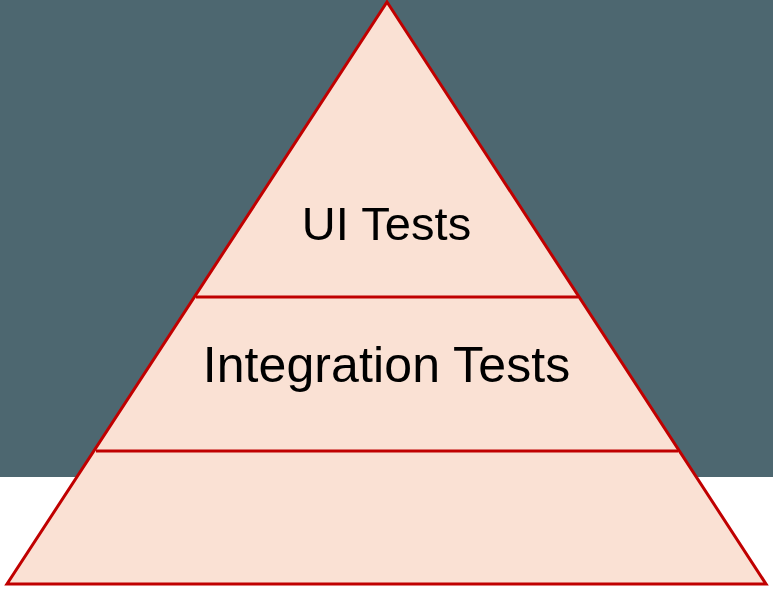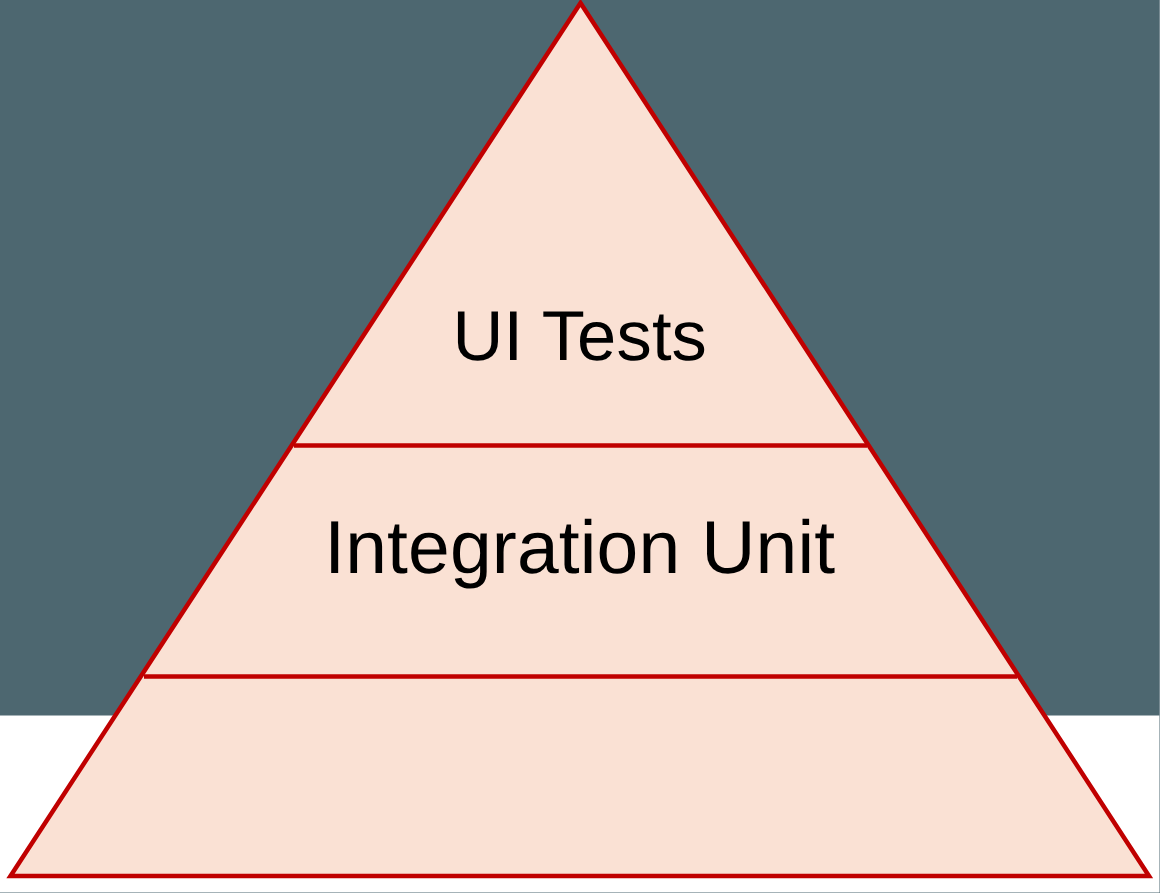--- a/index.html
+++ b/index.html
@@ -61,16 +61,16 @@
 
     <polygon points="387,2 766,584 7,584" fill="#fae1d4" stroke="#c00000" stroke-width="3" stroke-linejoin="miter"></polygon>
 
     <line x1="196" y1="297" x2="578" y2="297" stroke="#c00000" stroke-width="3"></line>
 
     <line x1="96" y1="451" x2="678" y2="451" stroke="#c00000" stroke-width="3"></line>
   </svg>
 
   <div class="tier-label" id="label-ui-tests" style="color: rgb(0, 0, 0);">UI Tests</div>
 
-  <div class="tier-label" id="label-integration-tests" style="color: rgb(0, 0, 0);">Integration Unit</div>
+  <div class="tier-label" id="label-integration-tests" style="color: rgb(0, 0, 0);">Integration Tests</div>
 
 
 </div>
 
 </body></html>

